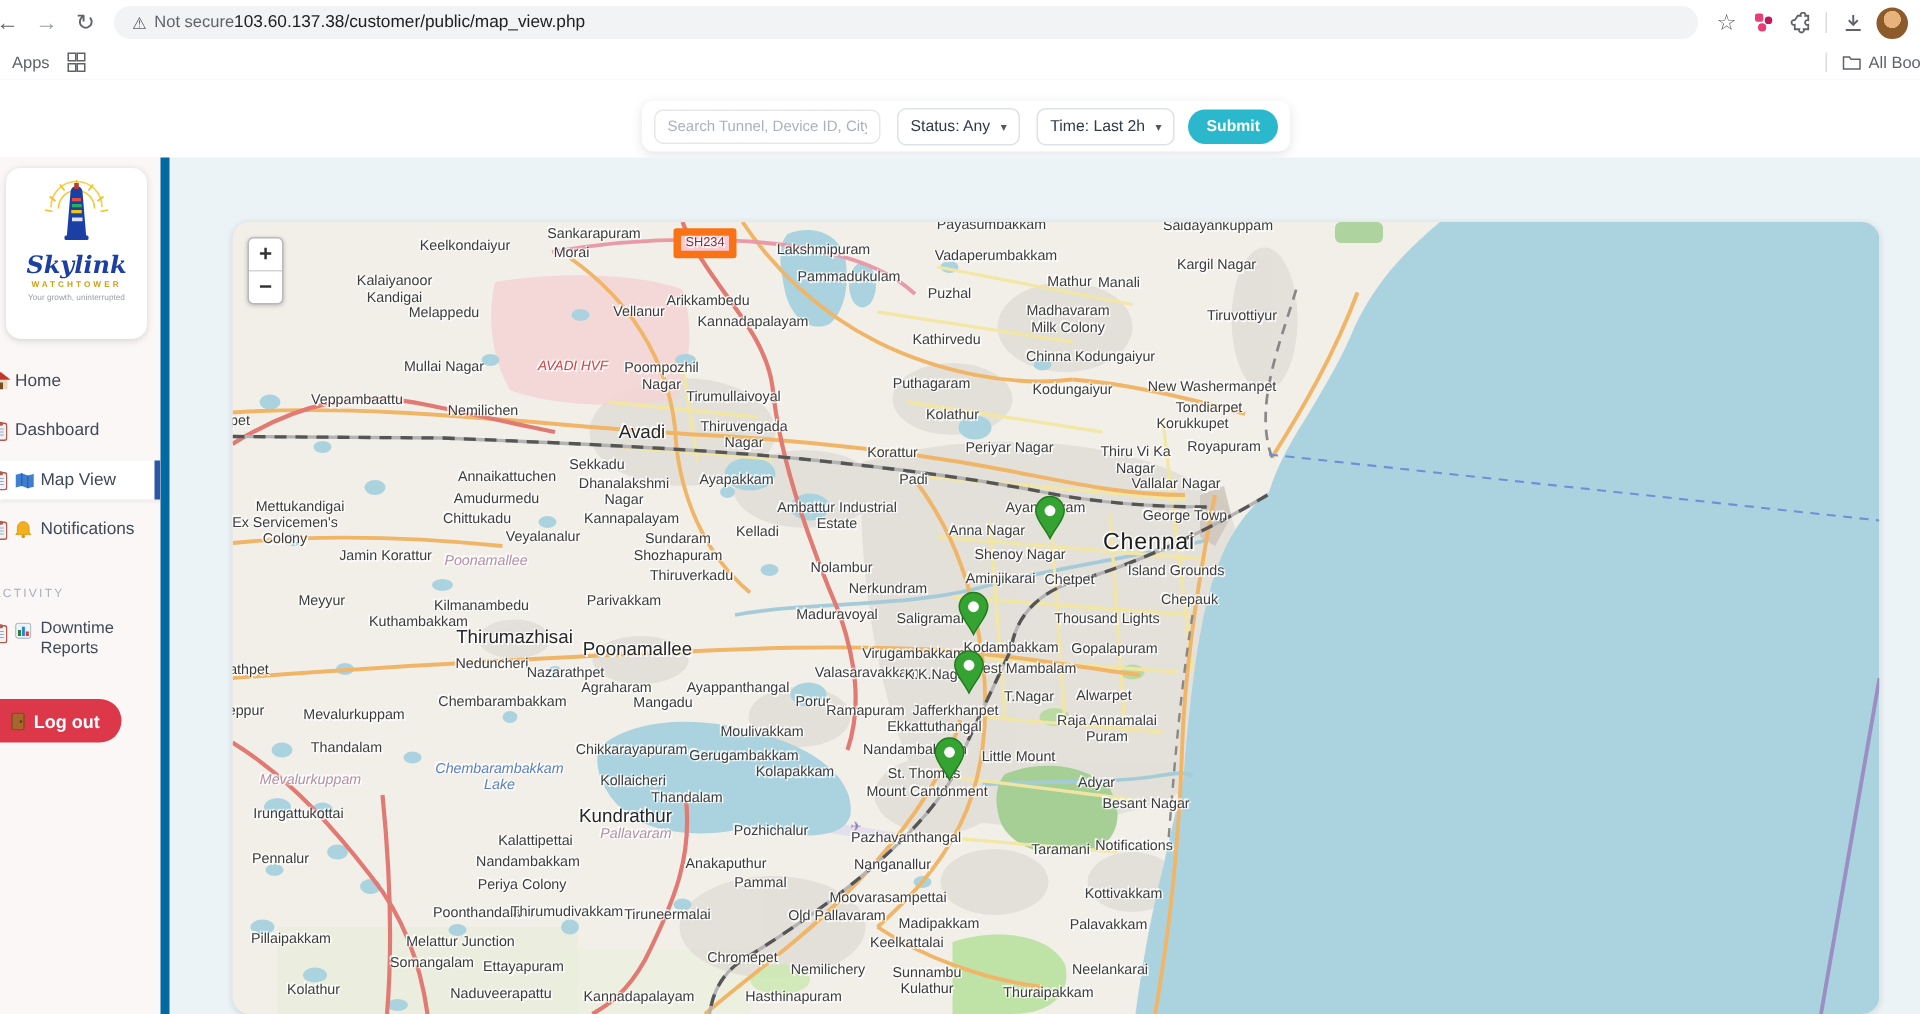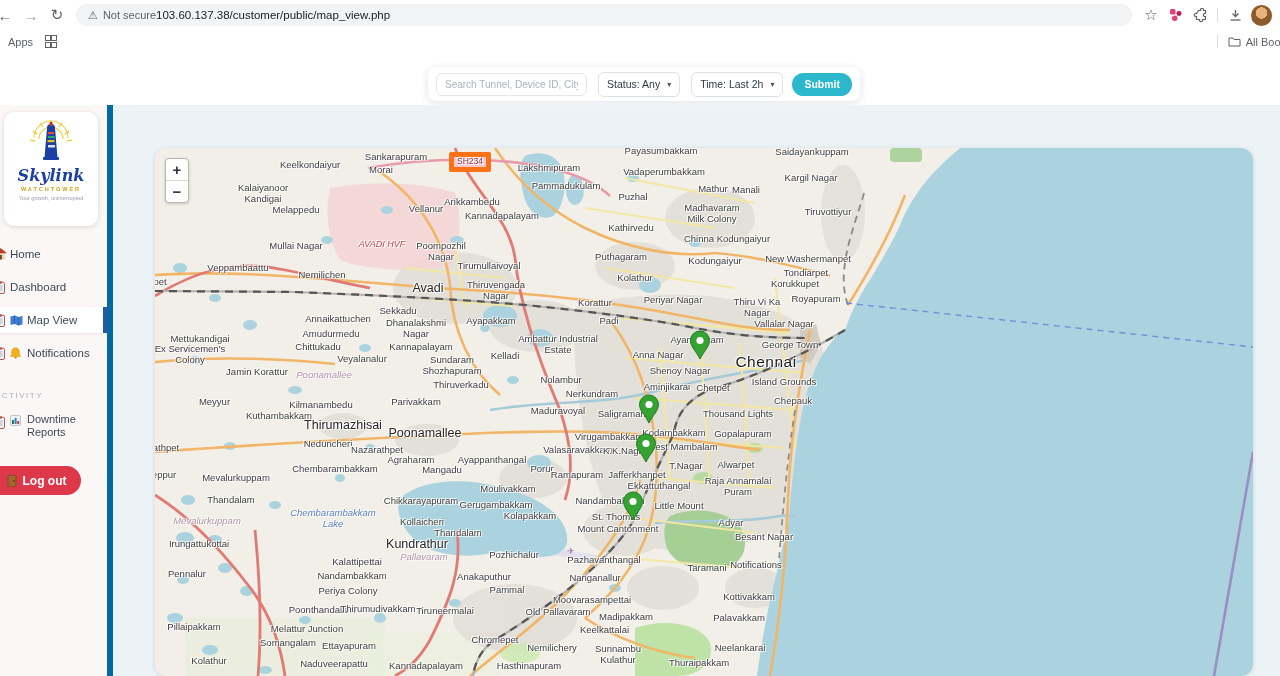--- a/index.html
+++ b/index.html
@@ -501,21 +501,21 @@
         <div class="mlabel" style="left: 468px; top: 266px;">Saligramam</div>
         <div class="mlabel" style="left: 454px; top: 289px;">Virugambakkam</div>
         <div class="mlabel" style="left: 519px; top: 285px;">Kodambakkam</div>
         <div class="mlabel" style="left: 423px; top: 302px;">Valasaravakkam</div>
         <div class="mlabel" style="left: 470px; top: 303px;">K.K.Nagar</div>
         <div class="mlabel" style="left: 527px; top: 299px;">West Mambalam</div>
         <div class="mlabel" style="left: 531px; top: 318px;">T.Nagar</div>
         <div class="mlabel" style="left: 387px; top: 321px;">Porur</div>
         <div class="mlabel" style="left: 422px; top: 327px;">Ramapuram</div>
         <div class="mlabel" style="left: 482px; top: 327px;">Jafferkhanpet</div>
-        <div class="mlabel" style="left: 504px; top: 338px;">Ekkattuthangal</div>
+        <div class="mlabel" style="left: 468px; top: 338px;">Ekkattuthangal</div>
         <div class="mlabel" style="left: 353px; top: 341px;">Moulivakkam</div>
         <div class="mlabel" style="left: 256px; top: 312px;">Agraharam</div>
         <div class="mlabel" style="left: 287px; top: 322px;">Mangadu</div>
         <div class="mlabel" style="left: 337px; top: 312px;">Ayappanthangal</div>
         <div class="mlabel" style="left: 266px; top: 353px;">Chikkarayapuram</div>
         <div class="mlabel" style="left: 341px; top: 357px;">Gerugambakkam</div>
         <div class="mlabel" style="left: 375px; top: 368px;">Kolapakkam</div>
         <div class="mlabel" style="left: 267px; top: 374px;">Kollaicheri</div>
         <div class="mlabel" style="left: 455px; top: 353px;">Nandambakkam</div>
         <div class="mlabel" style="left: 524px; top: 358px;">Little Mount</div>

